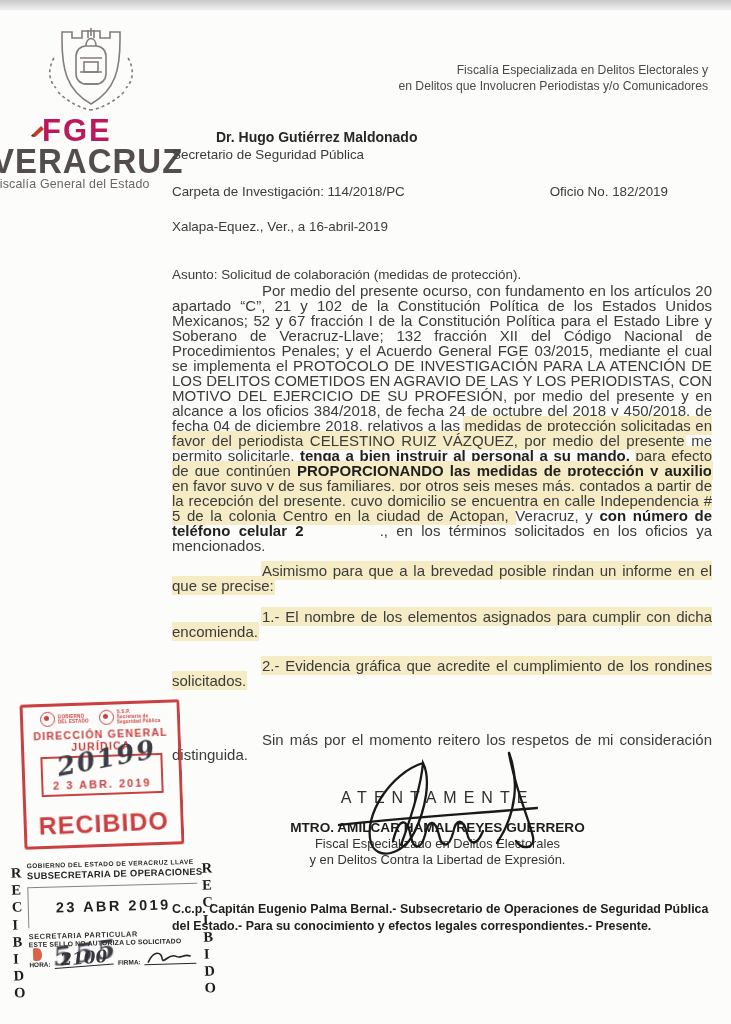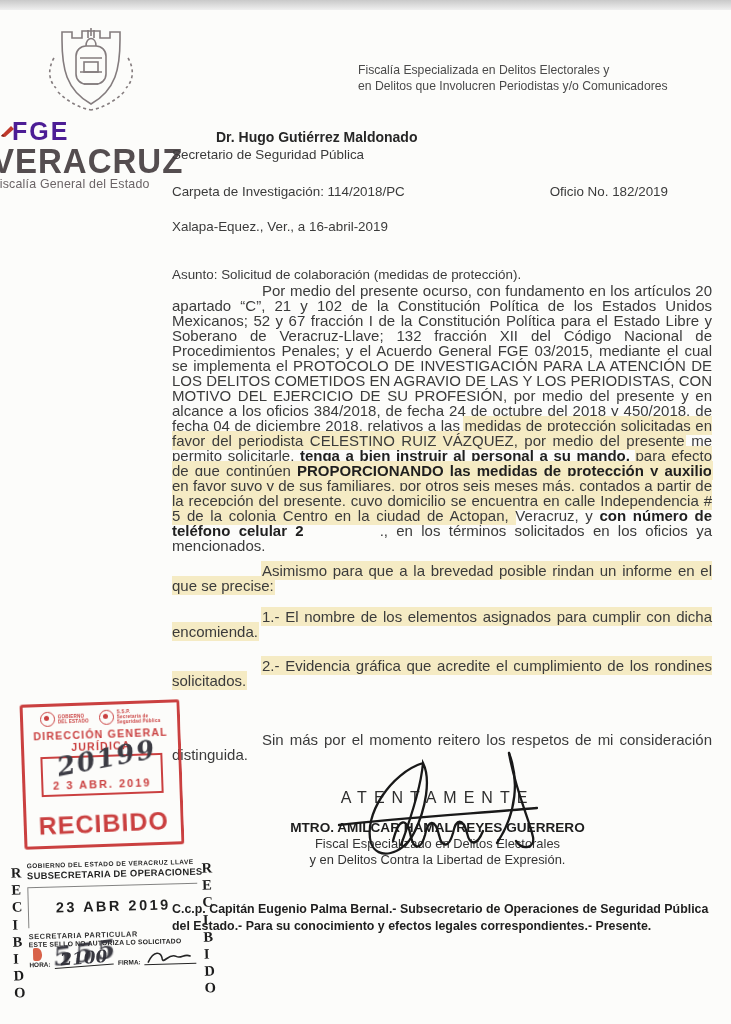--- a/index.html
+++ b/index.html
@@ -3,26 +3,26 @@
 <meta charset="utf-8">
 <style>
   html,body{margin:0;padding:0;background:#9a9a9a;}
   #page{position:relative;width:731px;height:1024px;background:#fcfcfa;overflow:hidden;
         font-family:"Liberation Sans","DejaVu Sans",sans-serif;color:#3b3b3b;}
   #topbar{position:absolute;left:0;top:0;width:731px;height:10px;
           background:linear-gradient(#c9c9c9,#efefef);}
   
   .logo{position:absolute;left:-8px;top:28px;width:200px;color:#6b6466;}
   .crest{display:block;margin-left:40px;}
-  .fge{font-size:25px;font-weight:bold;letter-spacing:2px;color:#4c1d95;margin-left:20px;line-height:30px;position:relative;}
+  .fge{font-size:31px;font-weight:bold;letter-spacing:2px;color:#be185d;margin-left:50px;line-height:30px;position:relative;}
   .quill{position:absolute;left:-12px;top:8px;width:16px;height:14px;}
   .ver{font-size:33px;font-weight:900;letter-spacing:1px;color:#544d4f;line-height:30px;transform:scaleY(1.05);}
   .fg-sub{font-size:12.4px;color:#6b6466;margin-top:1px;letter-spacing:.2px;}
   
-  .hdr-right{position:absolute;left:358px;top:62px;width:350px;text-align:left;
+  .hdr-right{position:absolute;left:358px;top:62px;width:350px;text-align:right;
              font-size:12.2px;line-height:16px;color:#4a4a4a;}
   
   .abs{position:absolute;}
   .recipient-name{left:172px;top:129px;font-size:14px;font-weight:bold;color:#262626;padding-left:44px;}
   .recipient-title{left:172px;top:147px;font-size:13.4px;}
   .meta-row{left:172px;top:184px;width:540px;display:flex;justify-content:space-between;font-size:13.4px;}
   .meta-row .oficio{margin-right:44px;}
   .dateline{left:172px;top:219px;font-size:13.4px;}
   .subject{left:172px;top:267px;font-size:13.4px;}
   

